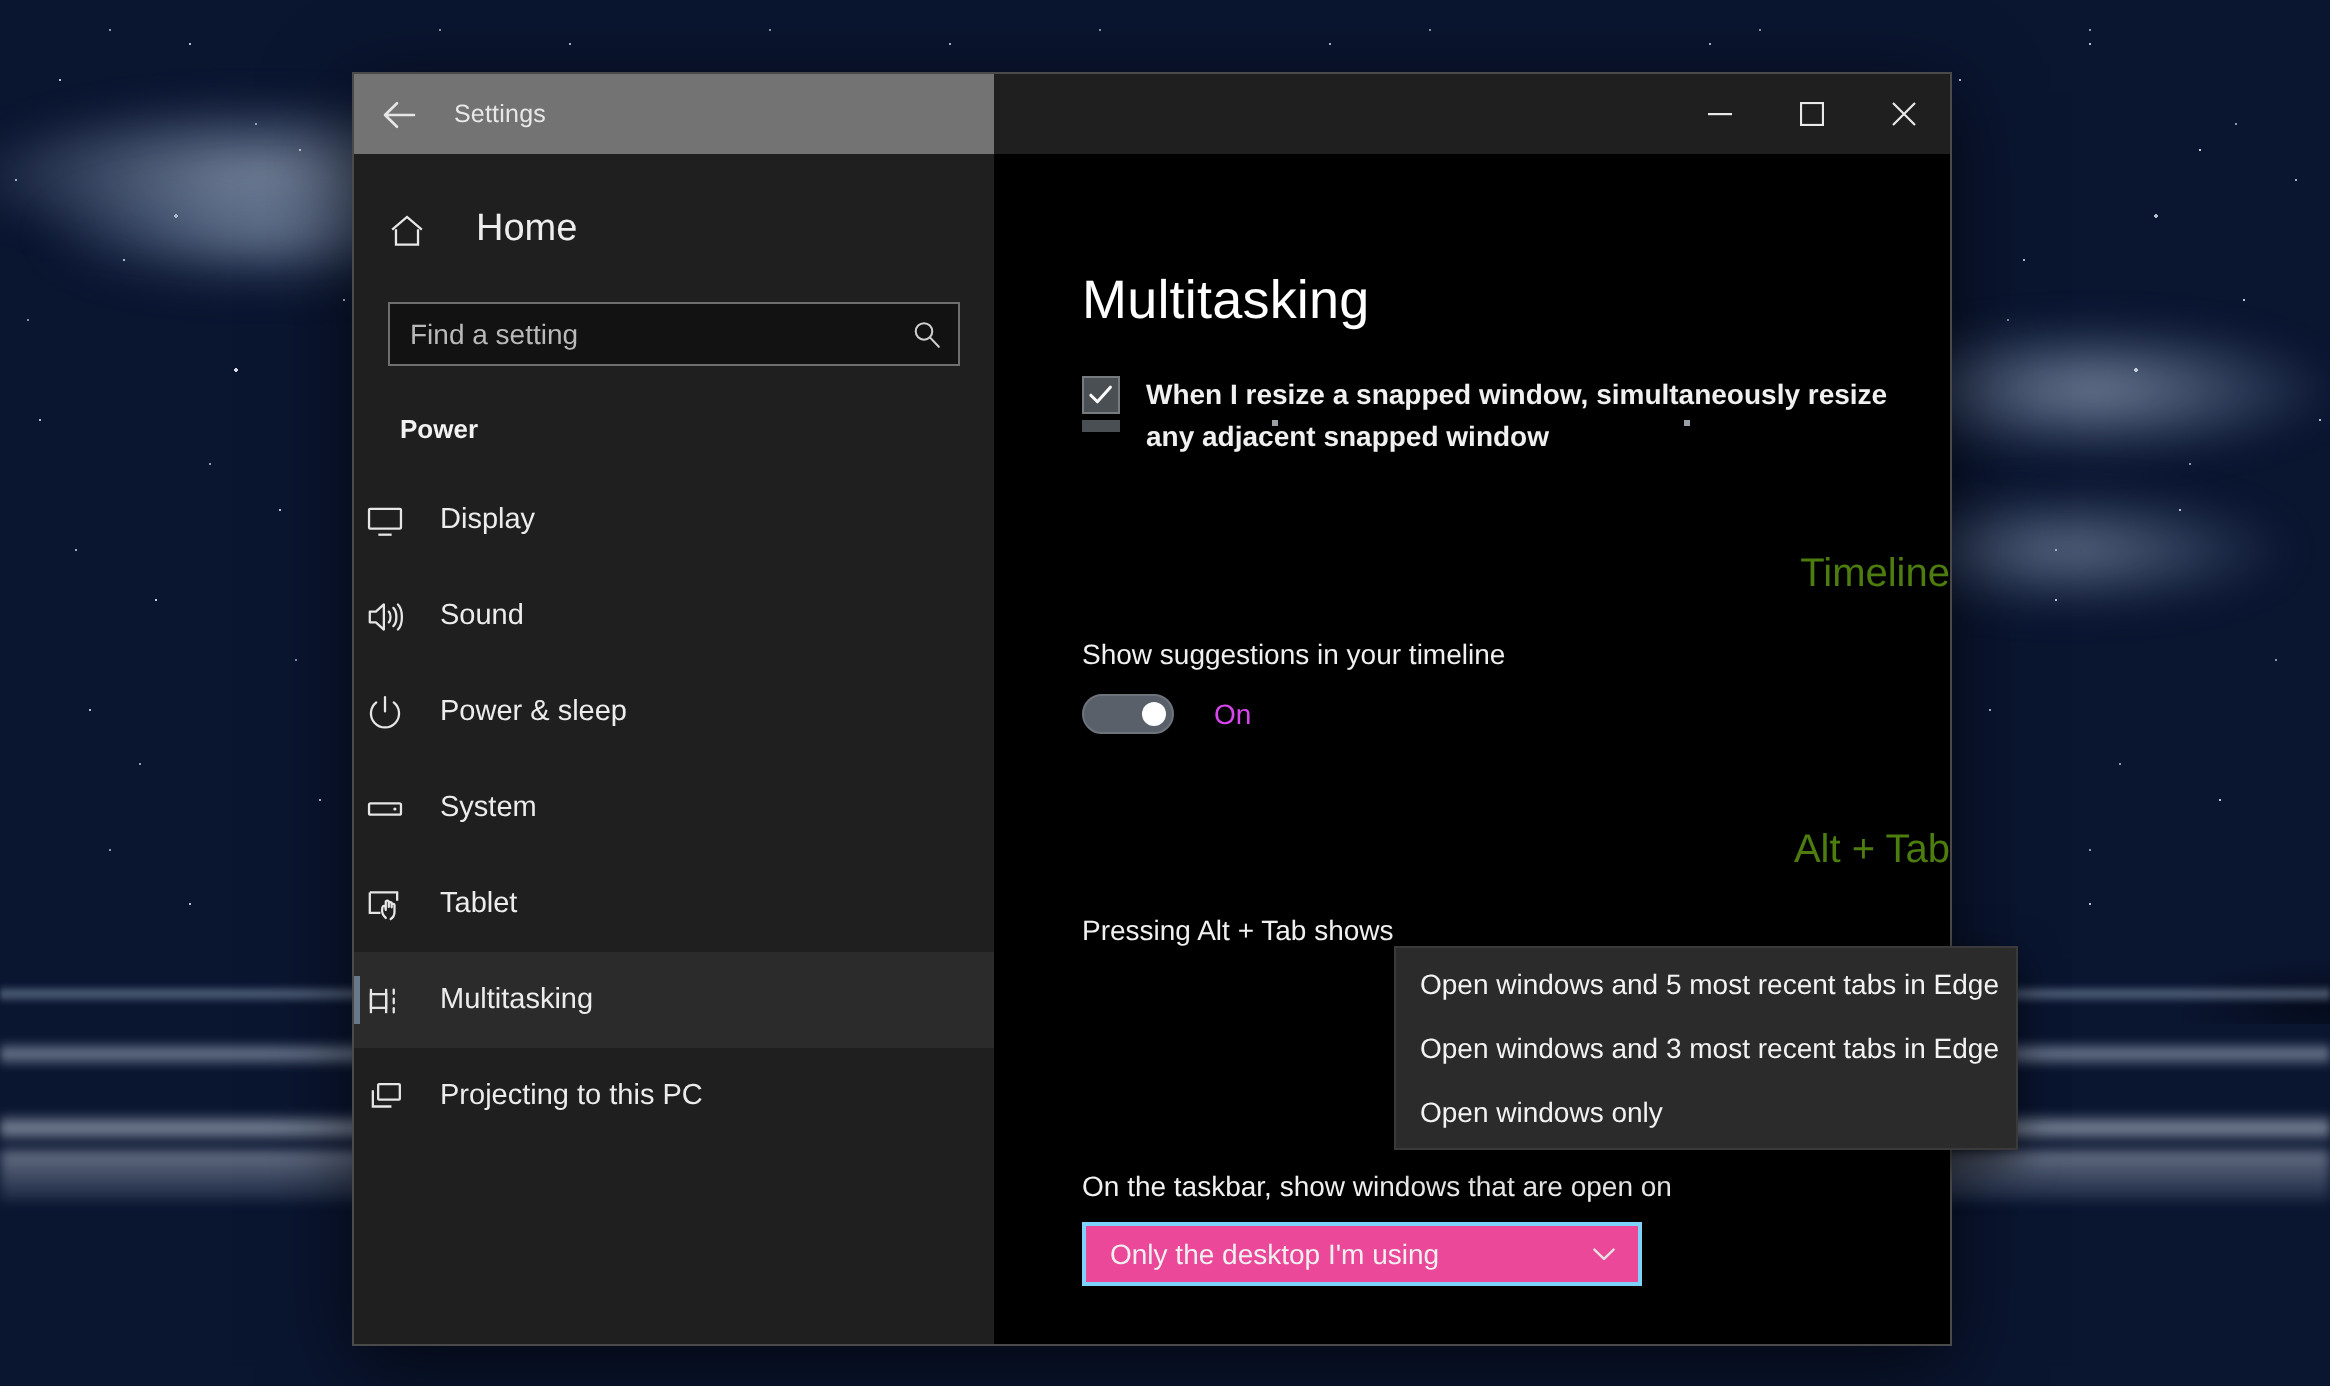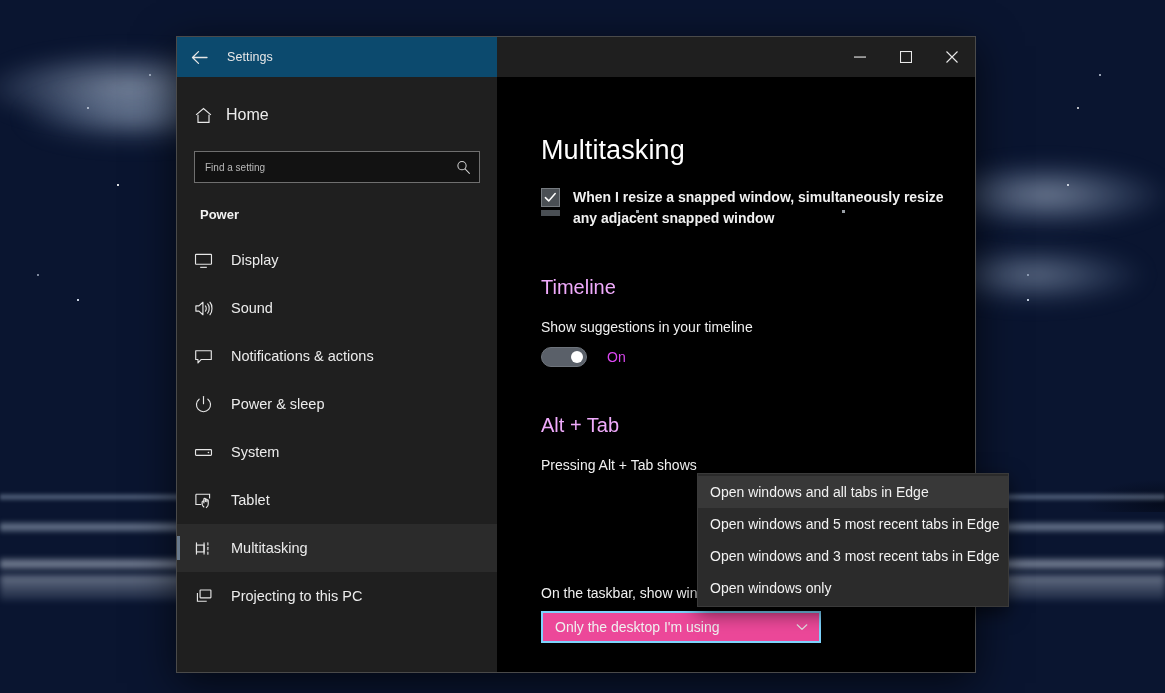--- a/index.html
+++ b/index.html
@@ -141,21 +141,21 @@
   #titlebar {
     height: 40px;
     background: #1f1f1f;
     display: flex;
     align-items: stretch;
     flex: 0 0 40px;
   }
   #titlebar-left {
     display: flex; align-items: center;
     width: 320px;
-    background: #0c4a6e;
+    background: #737373;
   }
   .back-btn {
     width: 44px; height: 40px;
     display: flex; align-items: center; justify-content: center;
     color: #e6e6e6;
   }
   .back-btn svg { display: block; }
   #app-title {
     font-size: 12.5px;
     color: #e8e8e8;
@@ -180,54 +180,54 @@
     padding-top: 0px;
     overflow: hidden;
   }
   #home-row {
     display: flex; align-items: center;
     height: 42px;
     padding-left: 17px;
     margin-top: 17px;
   }
   #home-row .ic { width: 30px; display:flex; align-items:center; color:#e9e9e9; }
-  #home-label { font-size: 16px; color: #ededed; margin-left: 2px; }
+  #home-label { font-size: 19px; color: #ededed; margin-left: 14px; }
 
   #search-box {
     margin: 15px 17px 0 17px;
     height: 32px;
     background: #121212;
     border: 1px solid #6f6f6f;
     display: flex; align-items: center;
     padding: 0 8px 0 10px;
   }
   #search-input {
     flex: 1;
     background: transparent;
     border: none; outline: none;
     color: #14b8a6;
-    font-size: 10px;
+    font-size: 14px;
     font-family: "Liberation Sans", sans-serif;
   }
   #search-input::placeholder { color: #b9b9b9; opacity: 1; }
   #search-icon { color: #cfcfcf; display:flex; align-items:center; }
 
   #section-label {
     margin: 24px 0 0 23px;
     font-size: 13px;
     font-weight: bold;
     color: #f2f2f2;
   }
 
   #nav-list { margin-top: 14px; }
   .nav-item {
     position: relative;
     display: flex; align-items: center;
     height: 48px;
-    padding-left: 17px;
+    padding-left: 6px;
   }
   .nav-item .ic {
     width: 30px;
     display: flex; align-items: center; justify-content: flex-start;
     color: #e6e6e6;
   }
   .nav-item .lbl {
     font-size: 14.5px;
     color: #ececec;
     margin-left: 7px;
@@ -295,22 +295,23 @@
   .check-label {
     margin-left: 13px;
     font-size: 14px;
     color: #f0f0f0;
     line-height: 21px;
     font-weight: bold;
   }
 
   .section-head {
     font-size: 20px;
-    color: #f0abfc;
+    color: #4d7c0f;
     font-weight: 400;
+    text-align: right;
   }
   #timeline-head { margin-top: 47px; }
   #alttab-head { margin-top: 47px; }
 
   .field-label {
     font-size: 14px;
     color: #f0f0f0;
     margin-top: 20px;
   }
 
@@ -459,28 +460,20 @@
             <svg width="19" height="19" viewBox="0 0 20 20" fill="none" stroke="currentColor" stroke-width="1.2">
               <path d="M2 7.2 H5.2 L9.4 3.4 V16.6 L5.2 12.8 H2 Z" stroke-linejoin="round"></path>
               <path d="M12 7.2 C13.2 8.4 13.2 11.6 12 12.8" stroke-linecap="round"></path>
               <path d="M14.4 5.2 C16.5 7.2 16.5 12.8 14.4 14.8" stroke-linecap="round"></path>
               <path d="M16.8 3.4 C19.6 6.2 19.6 13.8 16.8 16.6" stroke-linecap="round"></path>
             </svg>
           </span>
           <span class="lbl">Sound</span>
         </div>
 
-        <div class="nav-item">
-          <span class="ic">
-            <svg width="19" height="19" viewBox="0 0 20 20" fill="none" stroke="currentColor" stroke-width="1.2">
-              <path d="M1.8 4 H18.2 V13.2 H7.4 L4.2 16.8 V13.2 H1.8 Z" stroke-linejoin="round"></path>
-            </svg>
-          </span>
-          <span class="lbl">Notifications &amp; actions</span>
-        </div>
 
 
         <div class="nav-item">
           <span class="ic">
             <svg width="19" height="19" viewBox="0 0 20 20" fill="none" stroke="currentColor" stroke-width="1.2">
               <path d="M5.4 4.4 A7.4 7.4 0 1 0 14.6 4.4" stroke-linecap="round"></path>
               <path d="M10 1.6 V9.2" stroke-linecap="round"></path>
             </svg>
           </span>
           <span class="lbl">Power &amp; sleep</span>
@@ -575,19 +568,18 @@
           <svg width="14" height="14" viewBox="0 0 14 14" fill="none" stroke="currentColor" stroke-width="1.2">
             <path d="M2.2 4.8 L7 9.4 L11.8 4.8" stroke-linecap="round" stroke-linejoin="round"></path>
           </svg>
         </span>
       </div>
 
     </div>
   </div>
 
   <div id="combo-flyout">
-    <div class="opt highlight">Open windows and all tabs in Edge</div>
     <div class="opt">Open windows and 5 most recent tabs in Edge</div>
     <div class="opt">Open windows and 3 most recent tabs in Edge</div>
     <div class="opt">Open windows only</div>
   </div>
 
 </div>
 
 </body></html>

